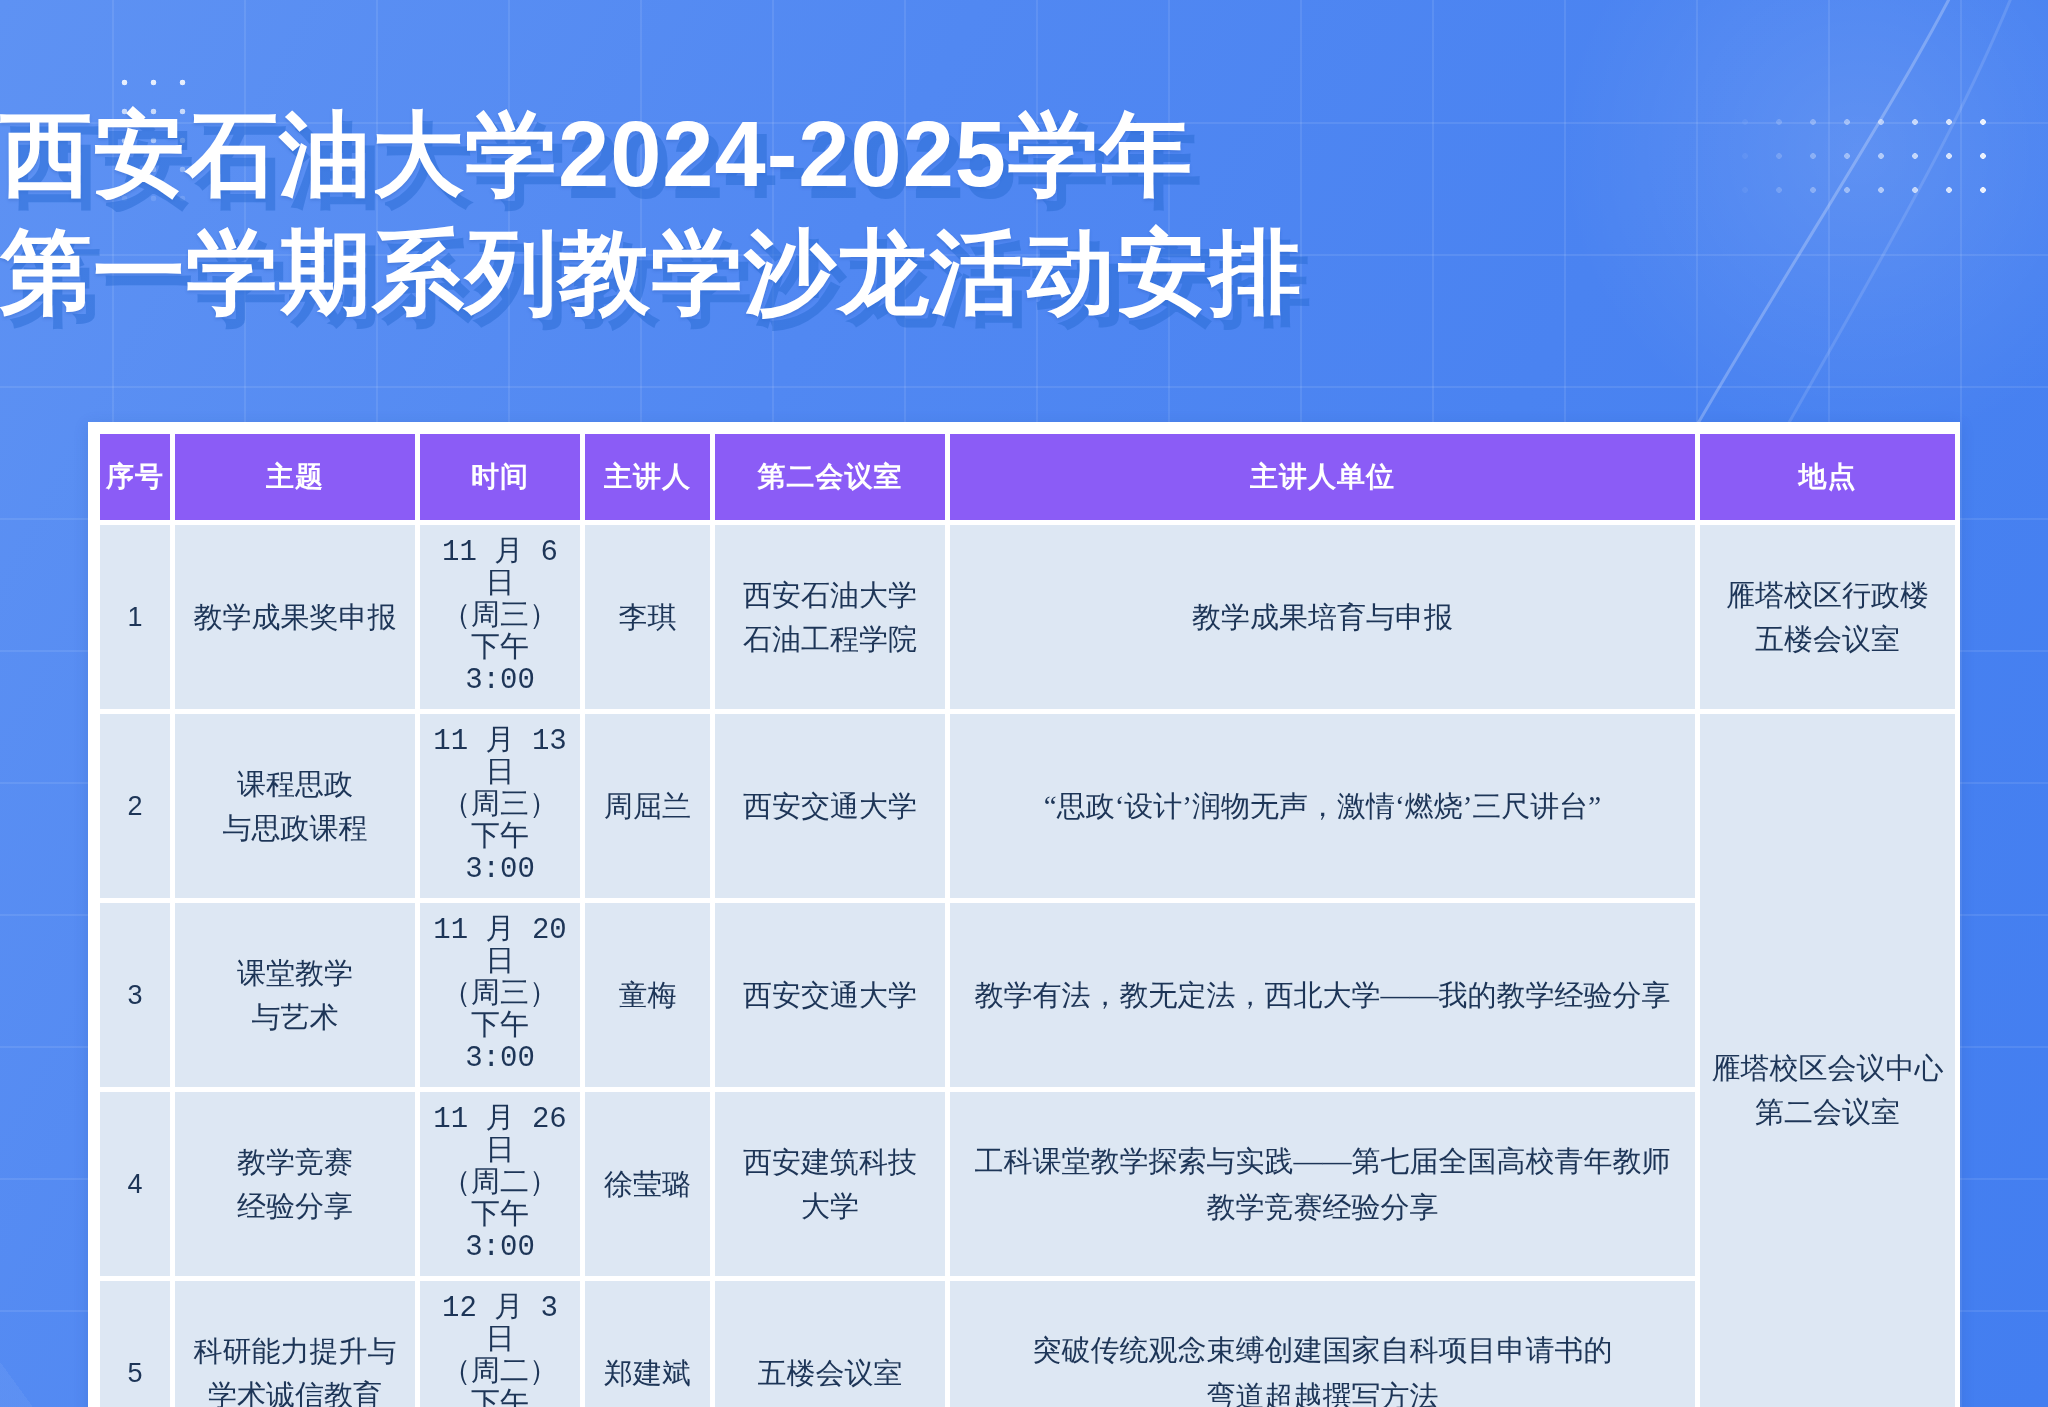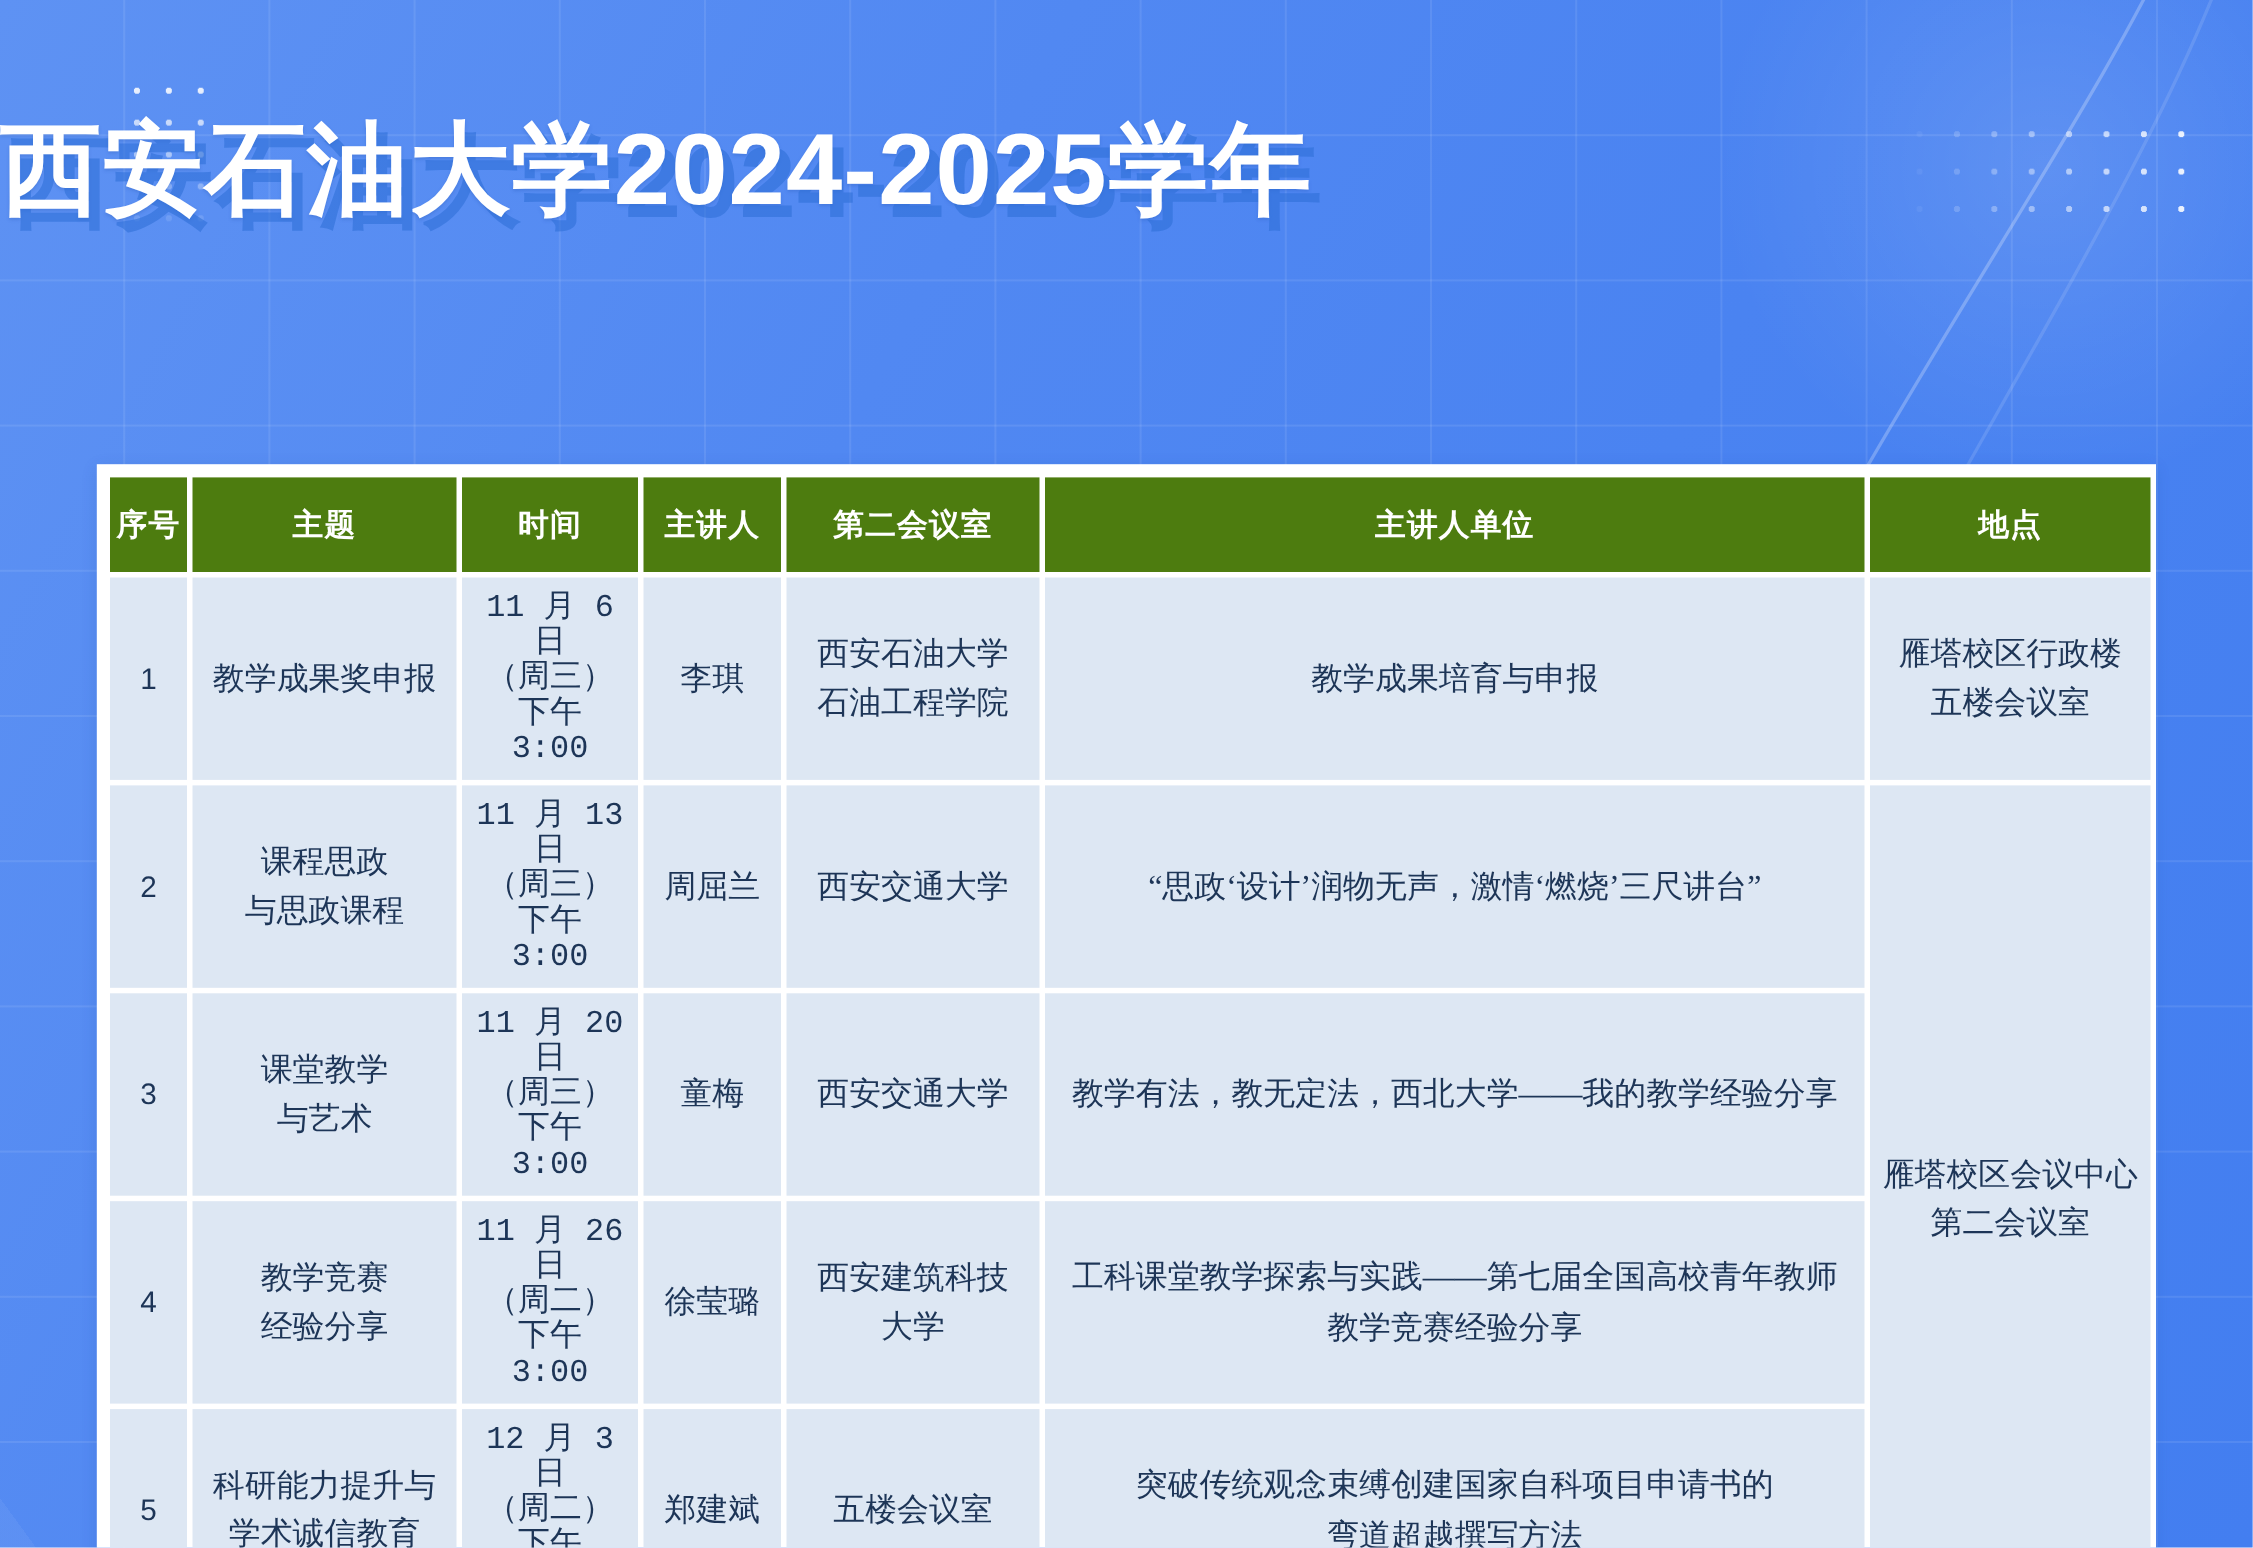--- a/index.html
+++ b/index.html
@@ -82,21 +82,21 @@
   
   #table-wrap{
     position:absolute;left:88px;top:422px;width:1872px;
     background:#ffffff;
     padding:7px;
     box-sizing:border-box;
     box-shadow:0 3px 14px rgba(25,70,150,.16);
   }
   table{border-collapse:separate;border-spacing:5px;width:100%;table-layout:fixed;}
   thead th{
-    background:#4d7c0f;color:#ffffff;font-size:28px;font-weight:bold;
+    background:#8b5cf6;color:#ffffff;font-size:28px;font-weight:bold;
     height:84px;vertical-align:middle;text-align:center;line-height:36px;
     letter-spacing:1px;
   }
   tbody td{
     background:#dde7f3;color:#1d3557;font-size:29px;
     text-align:center;vertical-align:middle;line-height:44px;
     padding:12px 10px;
     font-family:"Liberation Serif","DejaVu Serif",serif;
   }
   tbody td.num{font-size:27px;font-family:"Liberation Sans","DejaVu Sans",sans-serif;}
@@ -126,20 +126,21 @@
   <div class="dots tl"></div>
   <div class="dots tr"></div>
 
   <svg class="arc" viewBox="0 0 620 760">
     <path d="M560,-20 C470,180 300,400 120,760" fill="none" stroke="rgba(255,255,255,.45)" stroke-width="3"></path>
     <path d="M612,-20 C540,200 380,430 210,760" fill="none" stroke="rgba(255,255,255,.22)" stroke-width="3"></path>
   </svg>
 
   <div id="title">
     <div class="line">西安石油大学2024-2025学年</div>
+    <div class="line">第一学期系列教学沙龙活动安排</div>
   </div>
 
   <div id="table-wrap">
     <table>
       <colgroup>
         <col class="c0">
           <col class="c1">
           <col class="c2">
           <col class="c3">
         <col class="c4">

